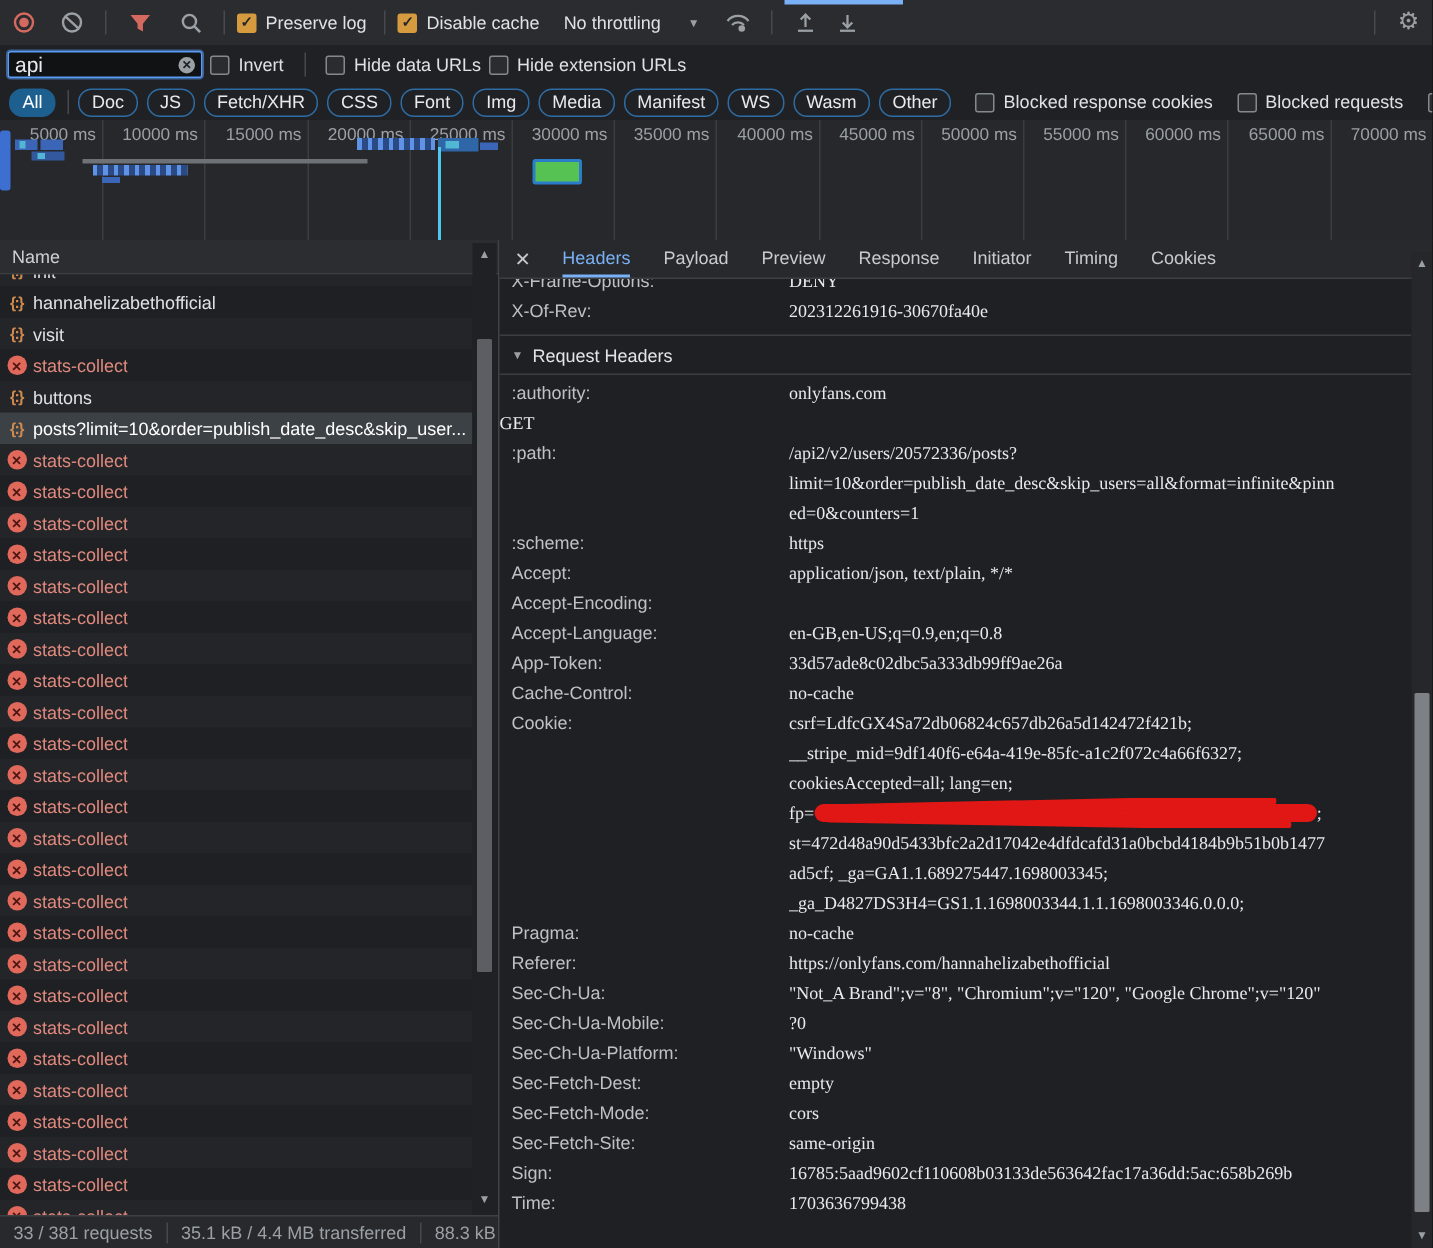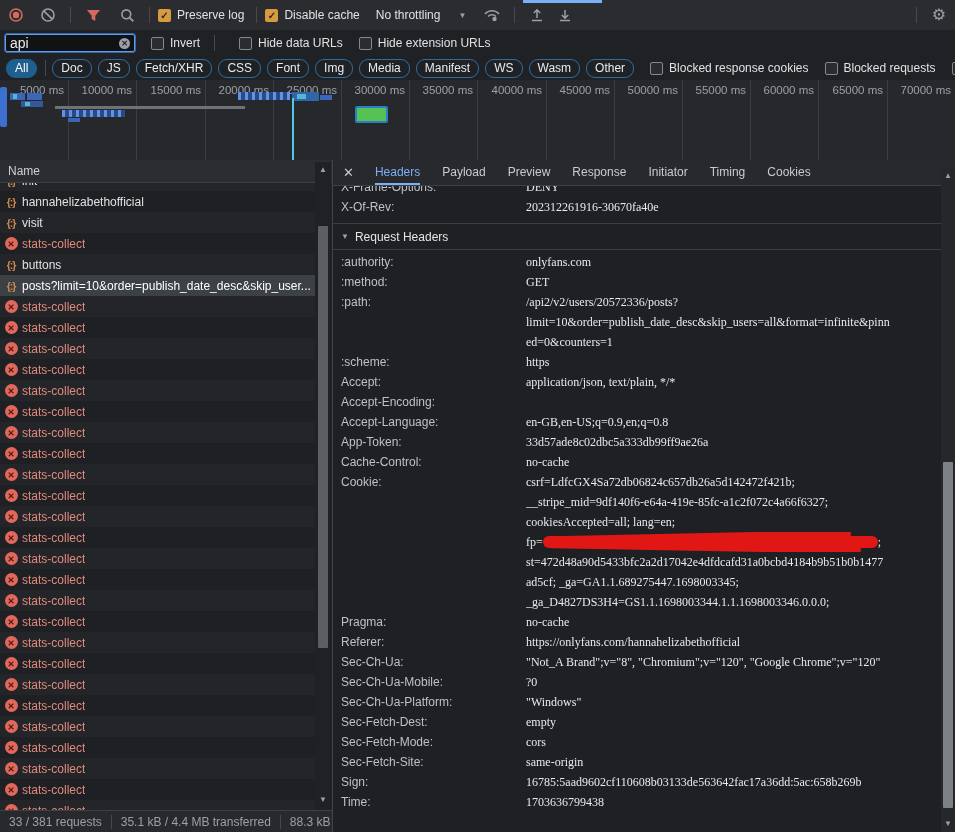--- a/index.html
+++ b/index.html
@@ -25,21 +25,21 @@
   
   #filterbar{left:0;top:30px;width:955px;height:26px;background:#202124;border-bottom:1px solid #36393c;
              display:flex;align-items:center;}
   #search-box{width:130px;height:18px;margin-left:5px;background:#111213;border:1px solid var(--focus);
               outline:1px solid rgba(90,156,248,.55);border-radius:2px;display:flex;align-items:center;
               padding:0 4px;box-sizing:border-box;}
   #search-box input{flex:1;background:transparent;border:none;outline:none;color:#e8eaed;
                     font-family:"Liberation Sans",sans-serif;font-size:14px;padding:0;min-width:0;}
   .clear-circle{flex:none;width:11px;height:11px;border-radius:50%;background:#9aa0a6;color:#202124;
                 font-size:8px;font-weight:700;display:flex;align-items:center;justify-content:center;}
-  .fb-item{display:flex;align-items:center;margin-left:16px;}
+  .fb-item{display:flex;align-items:center;margin-left:5px;}
   .fb-item .tb-label{margin:0 0 0 6px;}
 
   
   #pillsbar{left:0;top:56px;width:955px;height:24px;background:#202124;border-bottom:1px solid #36393c;
             display:flex;align-items:center;}
   .pill{flex:none;height:17px;line-height:17px;padding:0 8px;border-radius:9px;border:1px solid #2e6da4;
         color:#e8eaed;margin-left:6px;white-space:nowrap;}
   .pill.selected{background:var(--pill-bg);border-color:var(--pill-bg);color:#fff;}
   .pill-sep{width:1px;height:16px;background:#47494d;margin-left:8px;flex:none;}
   .pb-check{display:flex;align-items:center;margin-left:16px;flex:none;}
@@ -506,21 +506,20 @@
         </div>
         <div class="hr"></div>
         <div class="rows-pad"></div>
         <div class="h-row">
           <span class="h-name">:authority:</span>
           <div class="h-val">
             <div class="h-line"><span>onlyfans.com</span></div>
           </div>
         </div>
         <div class="h-row">
-          <span class="h-name">:method:</span>
           <div class="h-val">
             <div class="h-line"><span>GET</span></div>
           </div>
         </div>
         <div class="h-row">
           <span class="h-name">:path:</span>
           <div class="h-val">
             <div class="h-line"><span>/api2/v2/users/20572336/posts?</span></div>
             <div class="h-line"><span>limit=10&amp;order=publish_date_desc&amp;skip_users=all&amp;format=infinite&amp;pinn</span></div>
             <div class="h-line"><span>ed=0&amp;counters=1</span></div>

